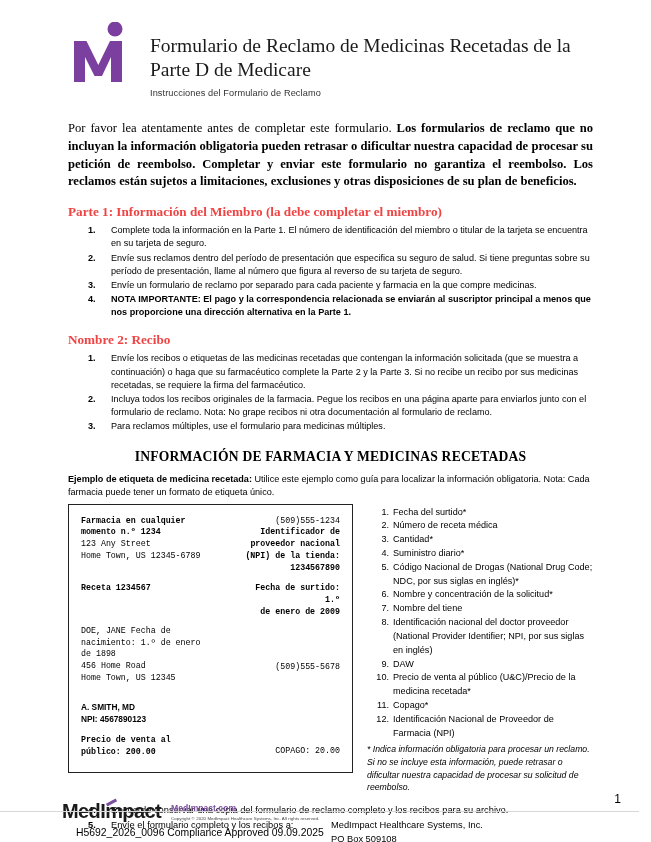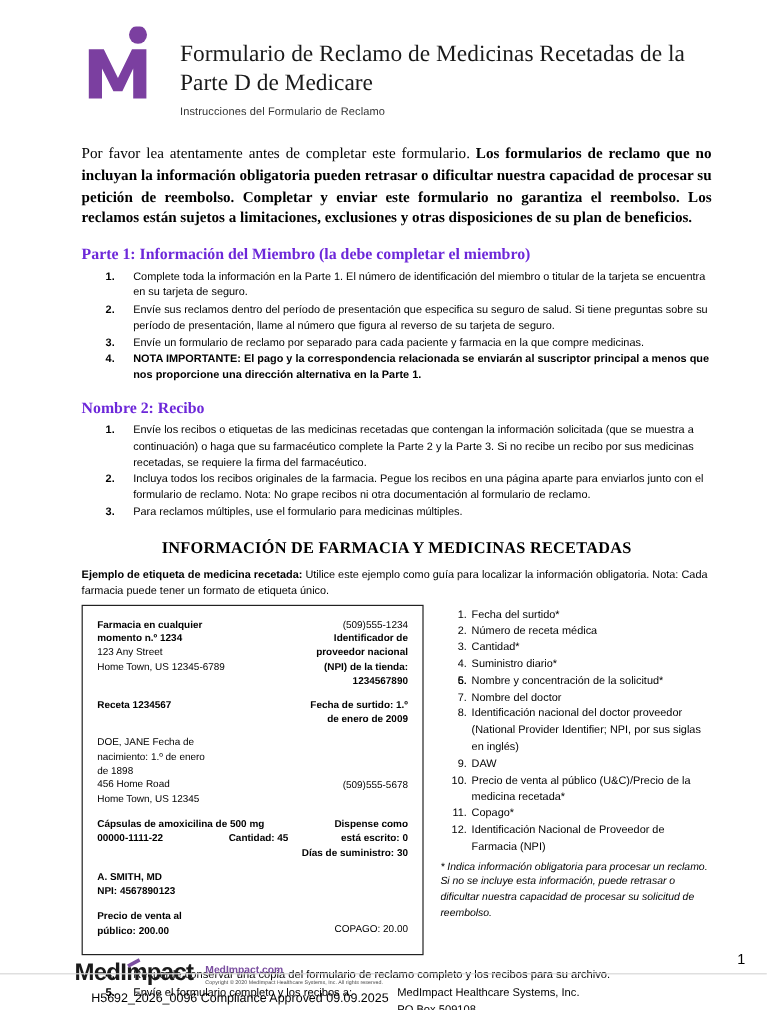--- a/index.html
+++ b/index.html
@@ -41,21 +41,21 @@
     line-height:1.42;
     margin-top:22px;
     text-align:justify;
   }
   .intro b { font-weight:bold; }
 
   .part-head {
     font-family:"Liberation Serif", serif;
     font-weight:bold;
     font-size:13.2px;
-    color:#6d28d9;
+    color:#ef4444;
     margin-top:13px;
     margin-bottom:4px;
   }
 
   ol.steps { list-style:none; margin:0 0 0 18px; padding:0; }
   ol.steps > li {
     position:relative;
     padding-left:25px;
     font-size:9.1px;
     line-height:1.45;
@@ -92,21 +92,21 @@
   .label-box {
     border:1.3px solid #222;
     width:285px;
     flex:0 0 285px;
     padding:10px 12px 14px 12px;
     font-size:8.3px;
     line-height:1.42;
     min-height:232px;
     position:relative;
   }
-  .lb-row { display:flex; justify-content:flex-end; gap:2px; }
+  .lb-row { display:flex; justify-content:flex-end; gap:14px;font-family:Liberation Mono, monospace; }
   .lb-left { width:58%; }
   .lb-right { width:42%; text-align:right; }
   .lb-b { font-weight:bold; }
   .lb-gap { height:9px; }
   .lb-gap-sm { height:7px; }
   .lb-inline { display:flex; justify-content:space-between; width:100%; }
 
   .num-list { flex:1 1 auto; padding-top:2px; }
   ol.infolist { list-style:none; margin:0; padding:0; }
   ol.infolist > li {
@@ -266,34 +266,20 @@
             <div>Home Town, US 12345</div>
           </div>
           <div class="lb-right">
             <div style="height:36px"></div>
             <div>(509)555-5678</div>
           </div>
         </div>
 
         <div class="lb-gap"></div>
 
-        <div class="lb-row">
-          <div class="lb-left" style="width:62%">
-            <div class="lb-b">Cápsulas de amoxicilina de 500 mg</div>
-            <div class="lb-inline">
-              <span class="lb-b">00000-1111-22</span>
-              <span class="lb-b">Cantidad: 45</span>
-            </div>
-          </div>
-          <div class="lb-right" style="width:38%">
-            <div class="lb-b">Dispense como</div>
-            <div class="lb-b">está escrito: 0</div>
-            <div class="lb-b">Días de suministro: 30</div>
-          </div>
-        </div>
 
         <div class="lb-gap"></div>
 
         <div>
           <div class="lb-b">A. SMITH, MD</div>
           <div class="lb-b">NPI: 4567890123</div>
         </div>
 
         <div class="lb-gap"></div>
 
@@ -308,23 +294,23 @@
           </div>
         </div>
       </div>
 
       <div class="num-list">
         <ol class="infolist" id="info-list">
             <li><span class="n">1.</span><span>Fecha del surtido*</span></li>
             <li><span class="n">2.</span><span>Número de receta médica</span></li>
             <li><span class="n">3.</span><span>Cantidad*</span></li>
             <li><span class="n">4.</span><span>Suministro diario*</span></li>
-            <li><span class="n">5.</span></li>
+            <li><span class="n">5.</span><span>Código Nacional de Drogas (National Drug Code; NDC, por sus siglas en inglés)*</span></li>
             <li><span class="n">6.</span><span>Nombre y concentración de la solicitud*</span></li>
-            <li><span class="n">7.</span><span>Nombre del doctor</span></li>
+            <li><span class="n">7.</span><span>Nombre del tiene</span></li>
             <li><span class="n">8.</span><span>Identificación nacional del doctor proveedor (National Provider Identifier; NPI, por sus siglas en inglés)</span></li>
             <li><span class="n">9.</span><span>DAW</span></li>
             <li><span class="n">10.</span><span>Precio de venta al público (U&amp;C)/Precio de la medicina recetada*</span></li>
             <li><span class="n">11.</span><span>Copago*</span></li>
             <li><span class="n">12.</span><span>Identificación Nacional de Proveedor de Farmacia (NPI)</span></li>
           </ol>
         <div class="footnote">* Indica información obligatoria para procesar un reclamo. Si no se incluye esta información, puede retrasar o dificultar nuestra capacidad de procesar su solicitud de reembolso.</div>
       </div>
     </div>
 

